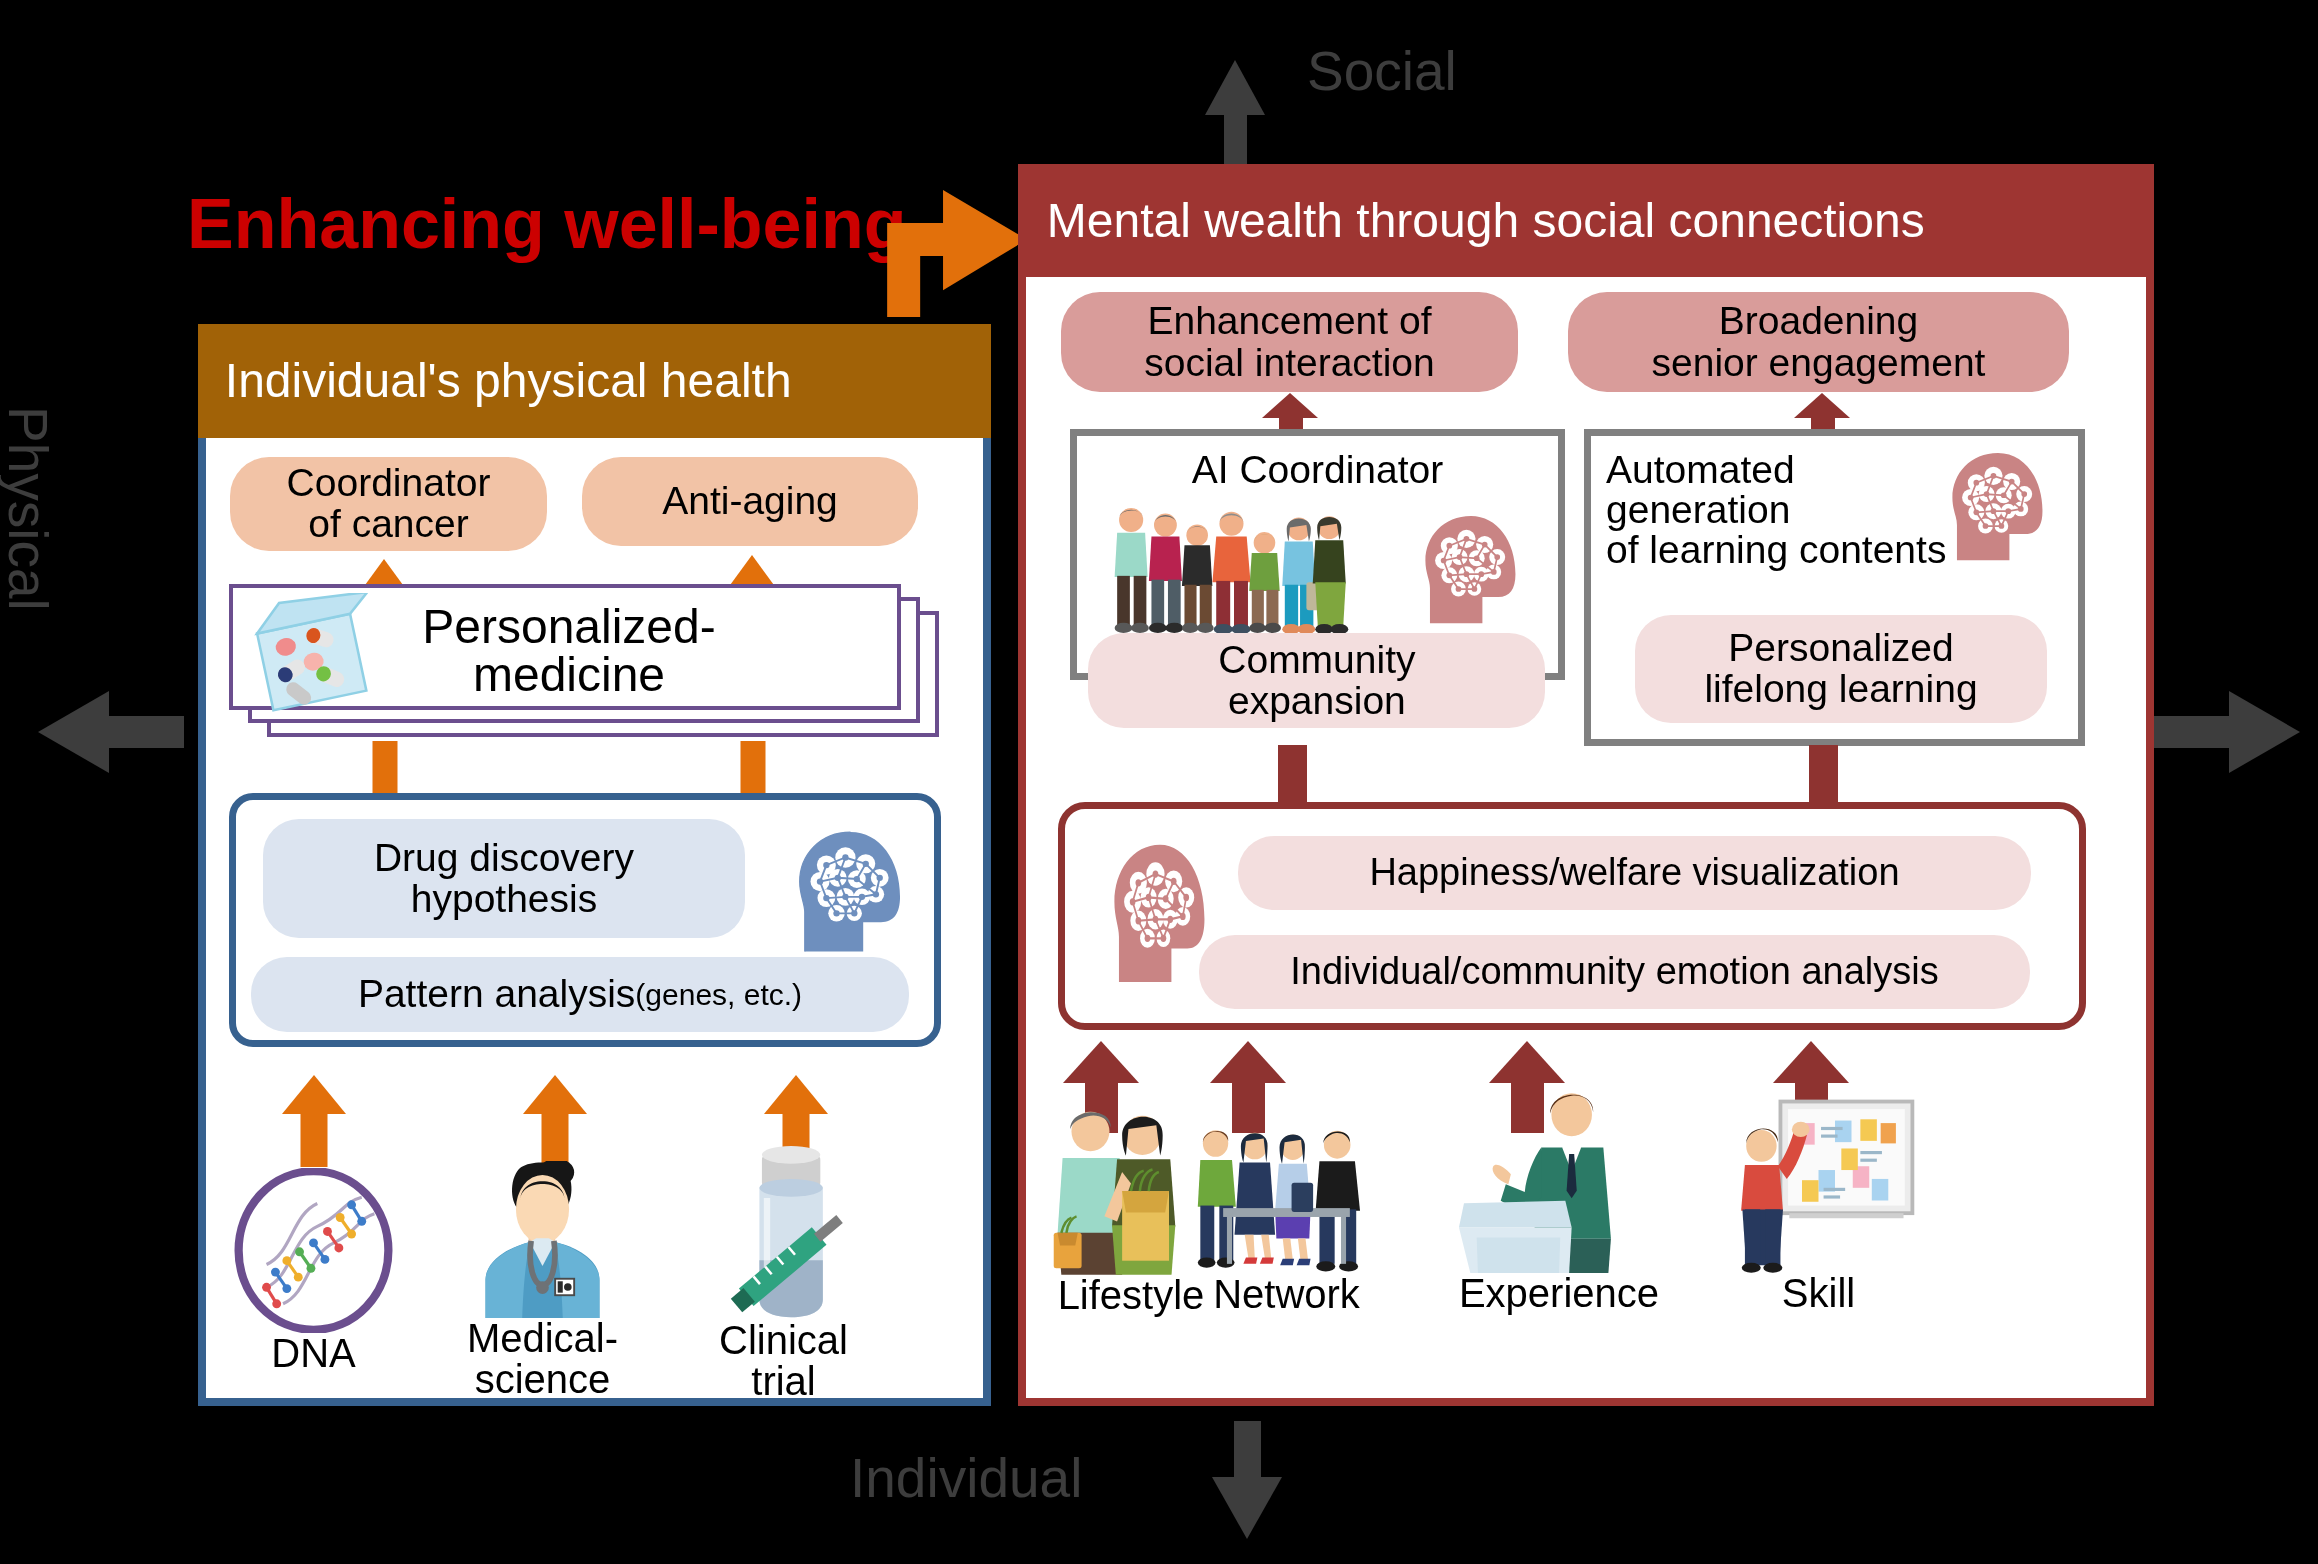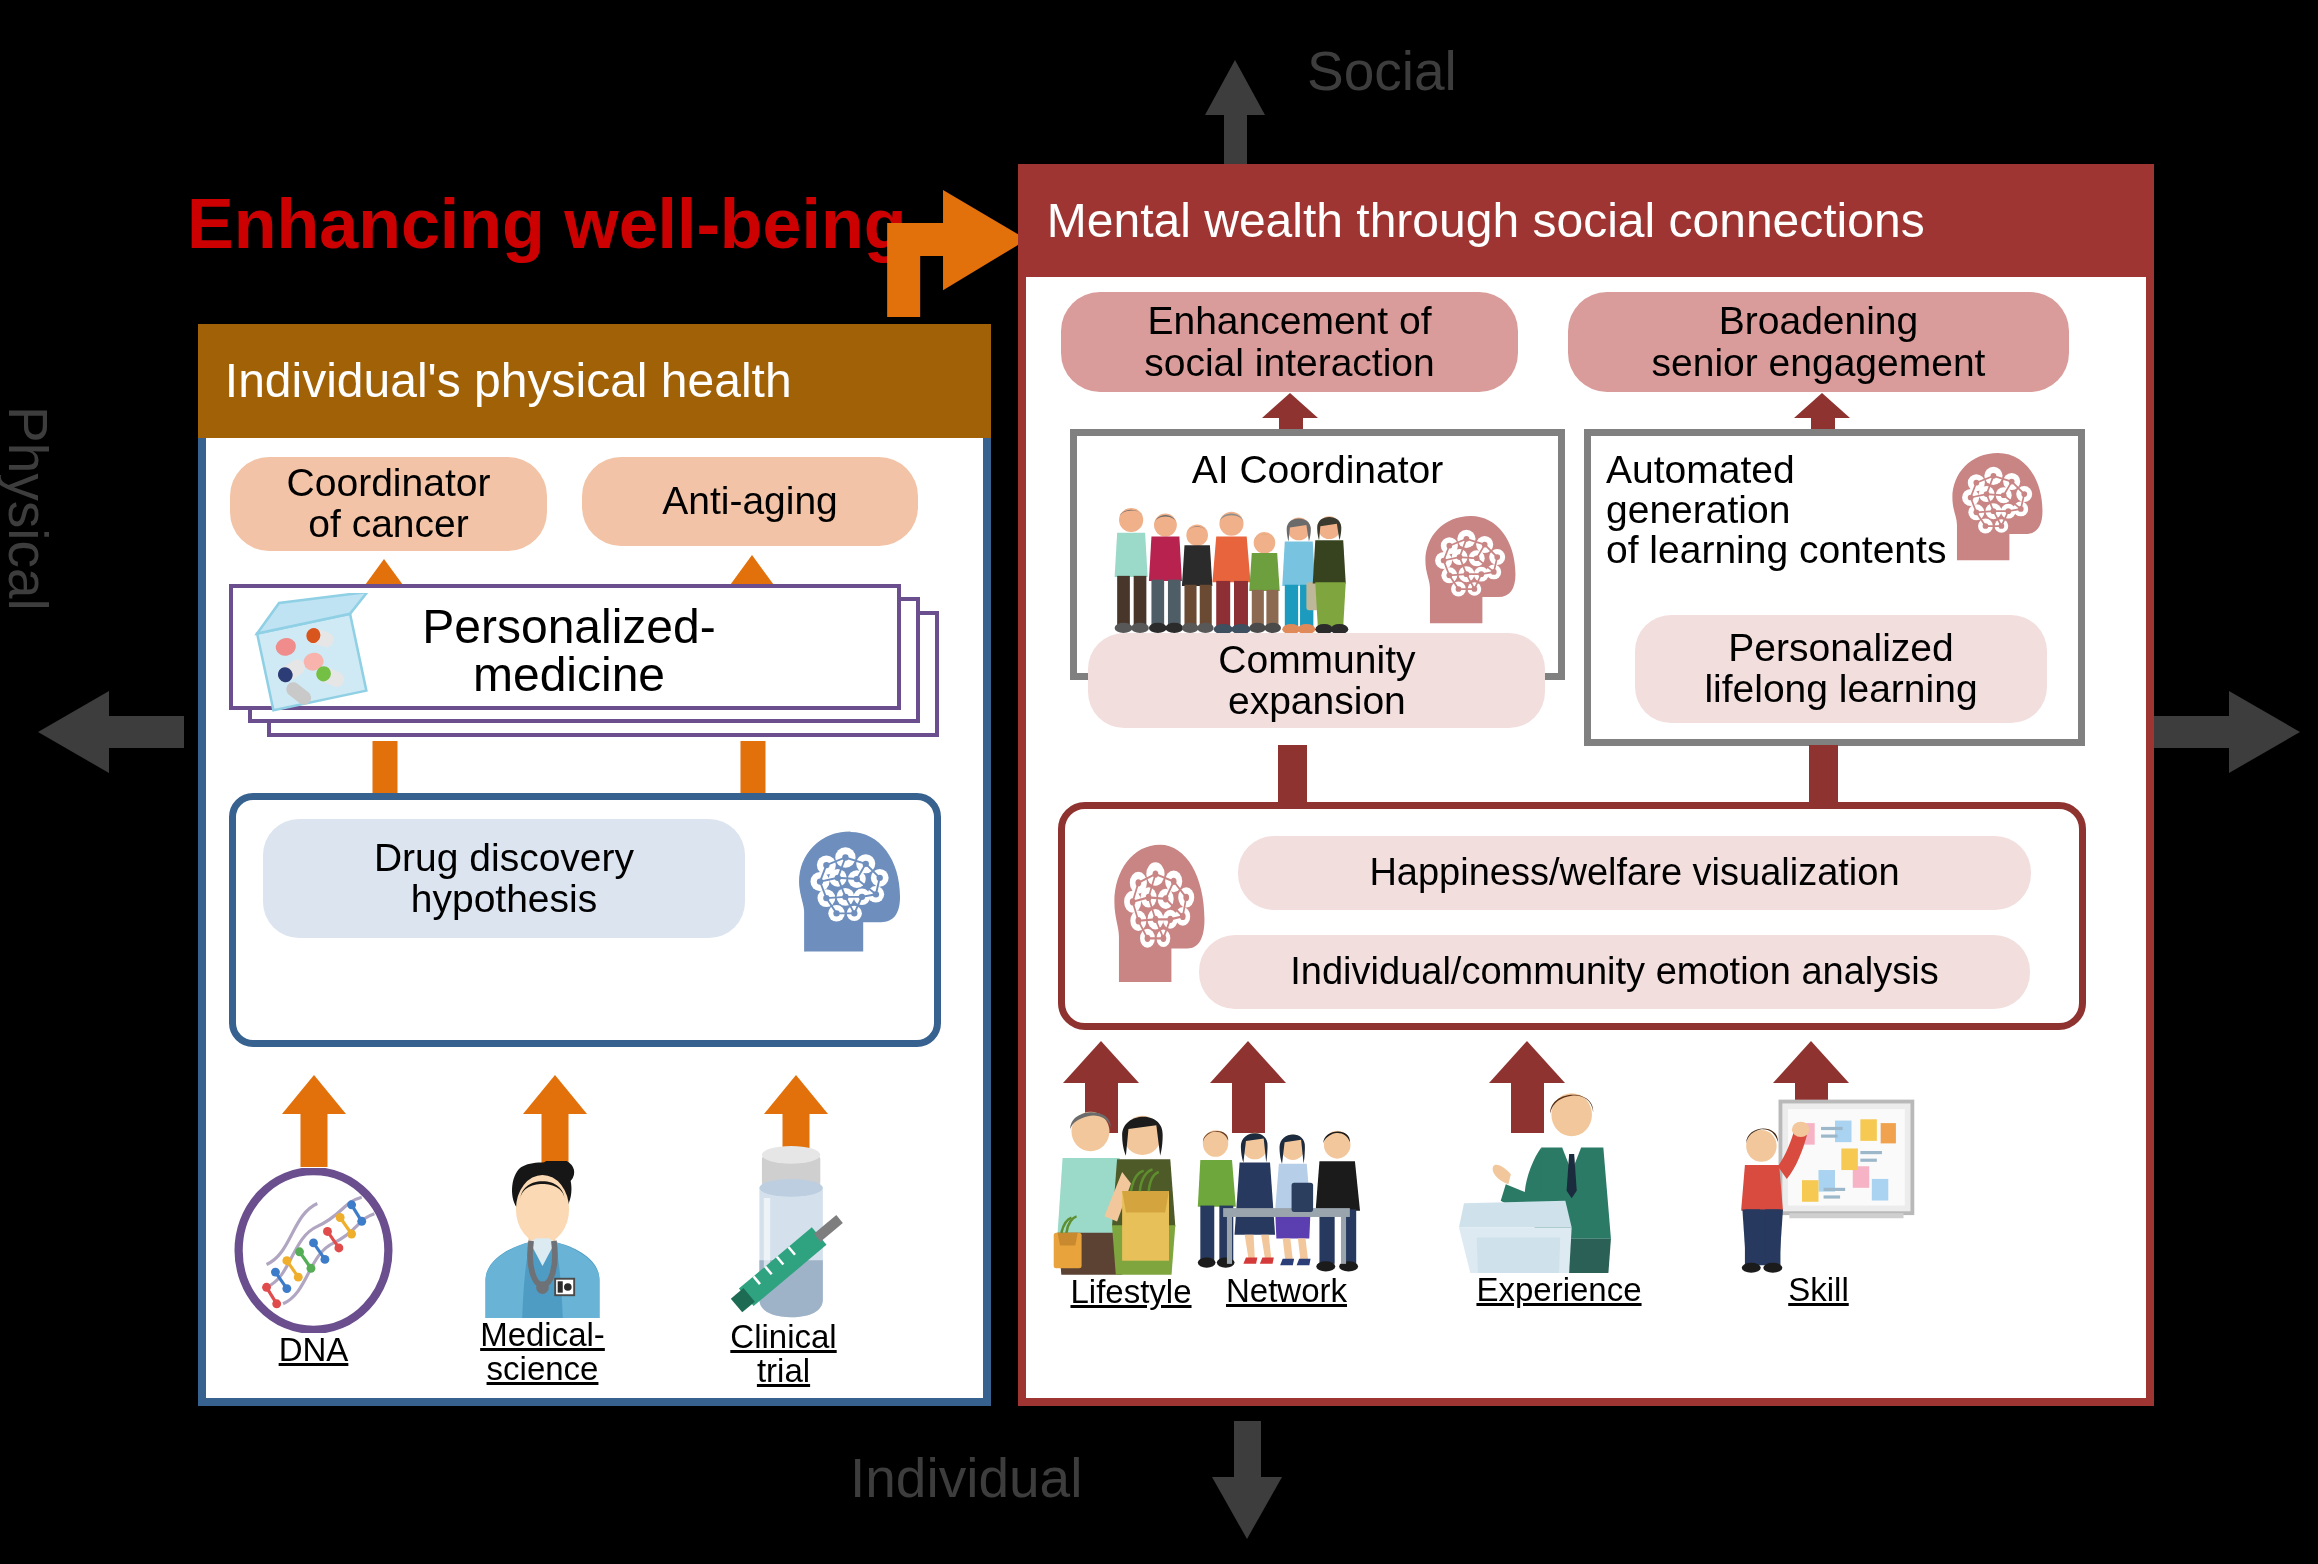--- a/index.html
+++ b/index.html
@@ -143,21 +143,21 @@
     display:flex; align-items:center; justify-content:center;
     text-align:center; color:#000; line-height:1.05;
   }
   #pill-dd { left:27px; top:19px; width:482px; height:119px; font-size:39px; }
   #pill-pattern { left:15px; top:157px; width:658px; height:75px; font-size:39px; }
   #pill-pattern .small { font-size:30px; }
   #head-blue-icon { position:absolute; right:20px; top:27px; width:127px; height:127px; }
 
   
   .src { position:absolute; text-align:center; }
-  .src .caption { font-size:33px; color:#000; line-height:1.02; white-space:pre-line;text-decoration:underline; }
+  .src .caption { font-size:40px; color:#000; line-height:1.02; white-space:pre-line; }
 
   
   #panel-right {
     position: absolute; left: 1018px; top: 164px;
     width: 1136px; height: 1242px;
     background:#ffffff;
     border: 8.2px solid #9E3532;
   }
   #panel-right-header {
     position:absolute; left:-8.2px; top:-8.2px; width:1136px; height:113px;
@@ -303,20 +303,24 @@
       </div>
       <div class="arrow-orange up" style="left:519px; top:303px; width:55px; height:58px;">
         <div class="shaft" style="width:25px;height:58px;"></div>
       </div>
 
       <div id="dd-box">
         <div class="pill-blue" id="pill-dd">
           <span style="white-space:pre-line">Drug discovery
 hypothesis</span>
         </div>
+        <div class="pill-blue" id="pill-pattern">
+          <span>Pattern analysis </span>
+            <span class="small">(genes, etc.)</span>
+        </div>
         <div id="head-blue-icon">
           <svg width="127" height="127" viewBox="0 0 200 200">
             <path d="M100,8 C52,8 20,44 20,86 C20,108 28,120 28,134 L28,196 L120,196 L120,150 L148,150 C168,150 178,136 178,110 C178,52 146,8 100,8 Z" fill="#6E8FBE"></path>
             <path d="M100,8 C52,8 20,44 20,86 C20,108 28,120 28,134 L28,196" fill="none" stroke="#6E8FBE" stroke-width="2"></path>
             <g fill="#ffffff">
               <circle cx="62" cy="60" r="15"></circle>
                 <circle cx="92" cy="48" r="16"></circle>
               <circle cx="124" cy="58" r="15"></circle>
                 <circle cx="146" cy="80" r="14"></circle>
               <circle cx="52" cy="86" r="15"></circle>

